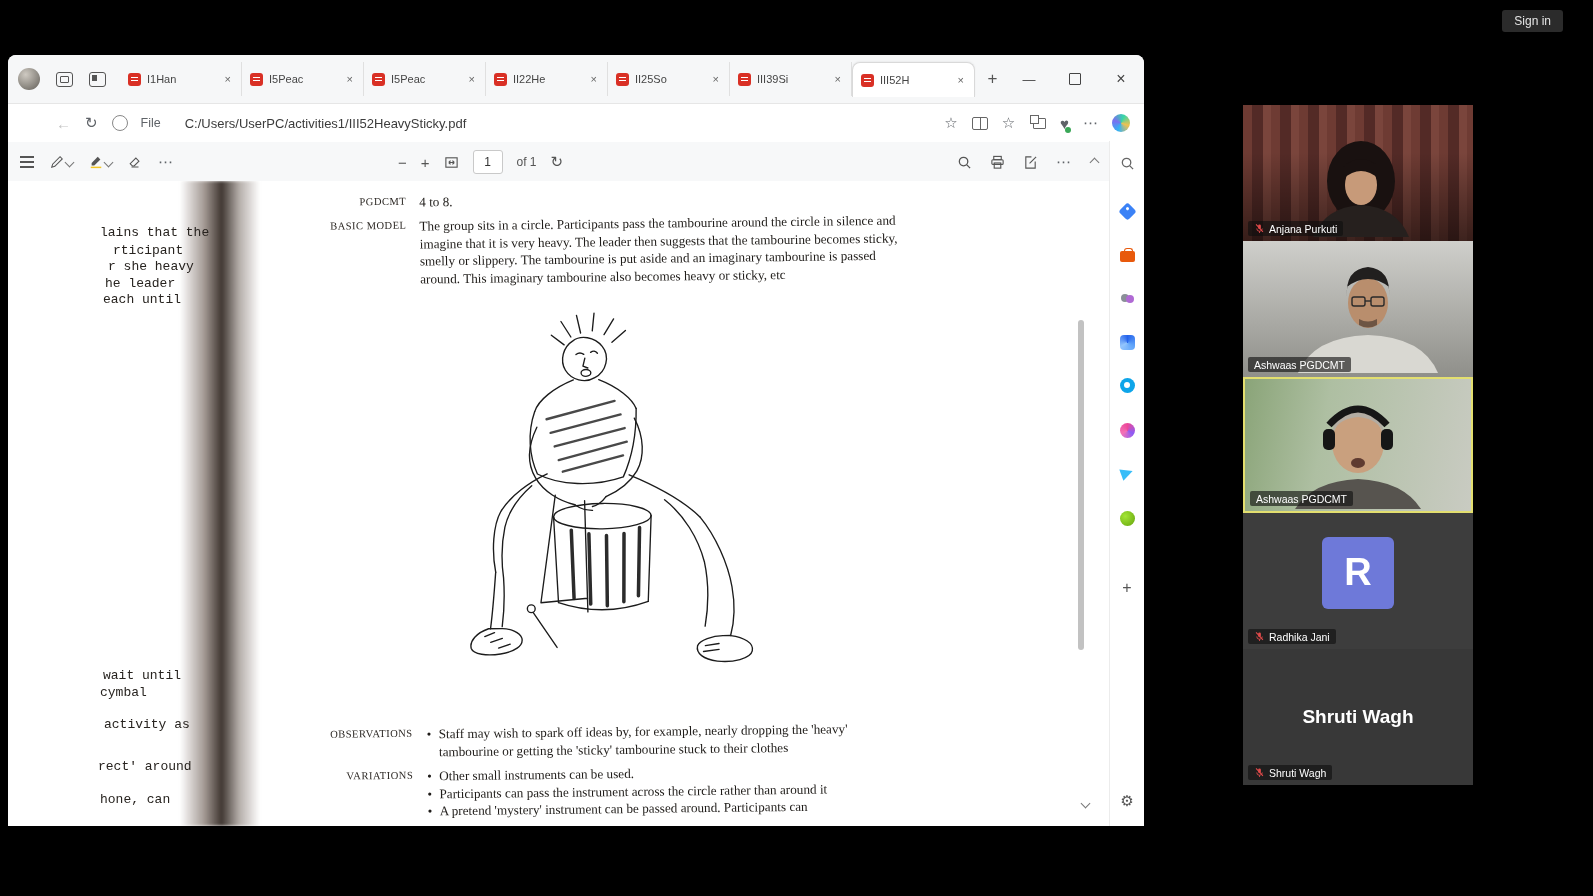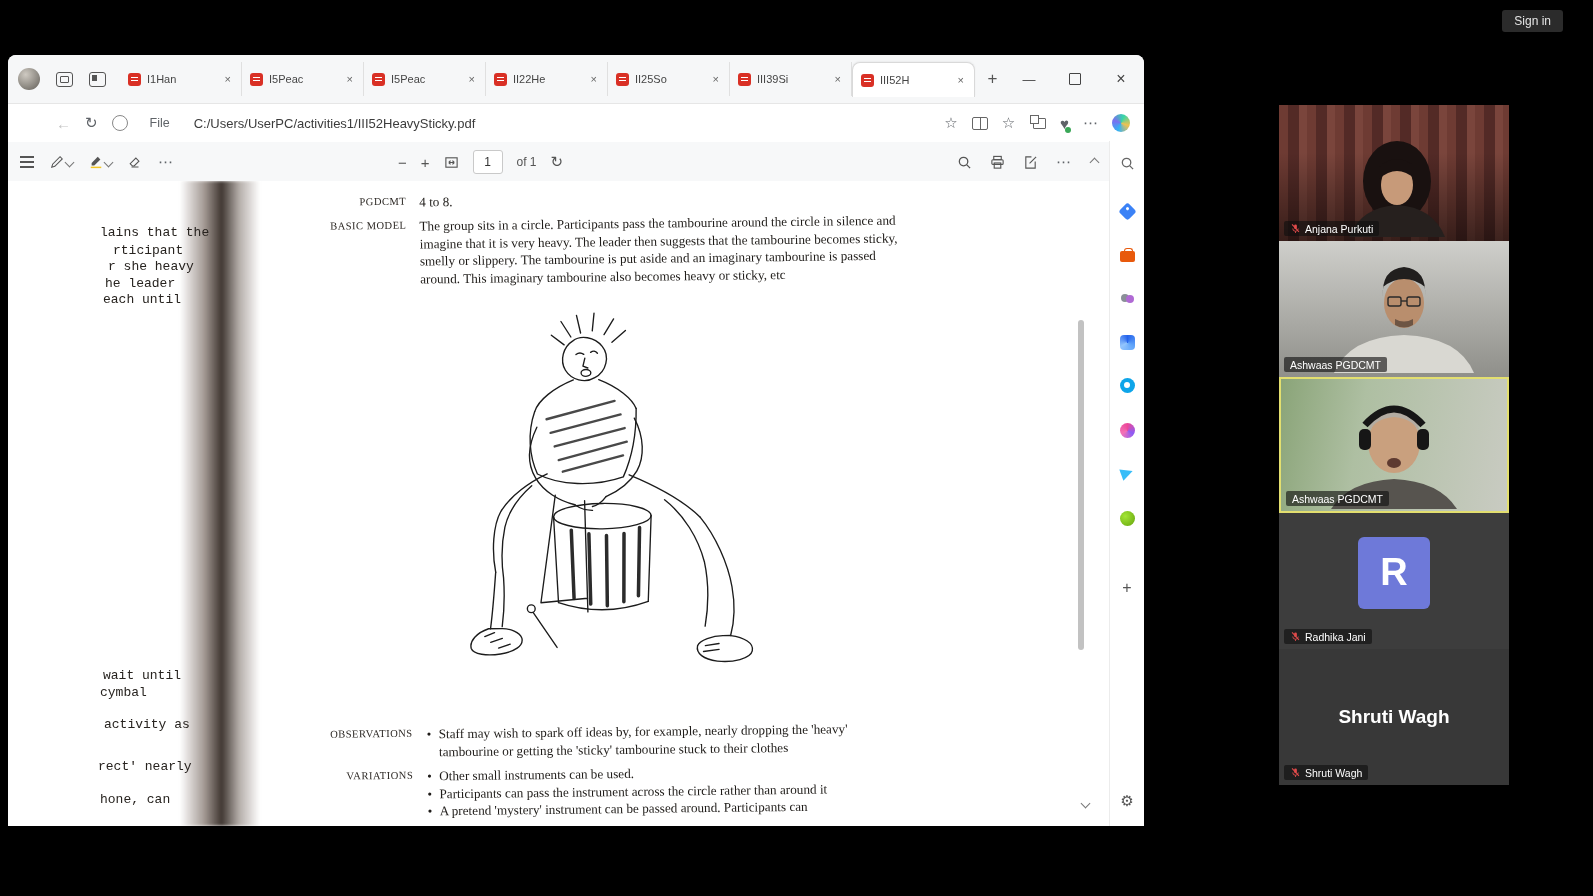--- a/index.html
+++ b/index.html
@@ -40,21 +40,21 @@
   .wincontrols{display:flex;height:100%;}
   .winbtn{width:46px;height:100%;display:flex;align-items:center;justify-content:center;color:#444;
           font-size:13px;cursor:pointer;}
   .maxbox{width:10px;height:10px;border:1.3px solid #444;border-radius:1px;}
   .winbtn.close{font-size:16px;}
 
   
   .navbar{height:38px;display:flex;align-items:center;gap:14px;padding:0 14px 0 48px;background:#fff;}
   .ic{color:#5f6368;font-size:15px;display:flex;align-items:center;justify-content:center;cursor:pointer;}
   .ic.disabled{color:#c4c4c4;}
-  .siteinfo{display:flex;align-items:center;gap:22px;cursor:pointer;}
+  .siteinfo{display:flex;align-items:center;gap:13px;cursor:pointer;}
   .siteinfo-ic{width:14px;height:14px;border:1.5px solid #888;border-radius:50%;}
   .sitelabel{font-size:12.5px;color:#5f6368;}
   .url{font-size:13px;color:#3c3c3c;margin-left:10px;cursor:text;}
   .nav-spacer{flex:1;}
   .split-ic{width:14px;height:11px;border:1.3px solid #666;border-radius:2px;position:relative;}
   .split-ic::after{content:'';position:absolute;left:50%;top:0;bottom:0;width:1.3px;background:#666;}
   .coll-ic{width:11px;height:9px;border:1.3px solid #666;border-radius:1px;position:relative;margin-left:4px;}
   .coll-ic::before{content:'';position:absolute;left:-4px;top:-4px;width:7px;height:7px;border:1.3px solid #666;background:#fff;}
   .heart-wrap{position:relative;}
   .heart-dot{position:absolute;right:-2px;bottom:-1px;width:6px;height:6px;border-radius:50%;background:#3aa757;}
@@ -109,21 +109,21 @@
   .sb-camera{width:15px;height:15px;border-radius:50%;background:#0ea5e9;position:relative;}
   .sb-camera::after{content:'';position:absolute;left:4.5px;top:4.5px;width:6px;height:6px;border-radius:50%;background:#fff;}
   .sb-image{width:15px;height:15px;border-radius:50%;background:conic-gradient(#ec4899,#8b5cf6,#f472b6,#ec4899);}
   .sb-drop{width:0;height:0;border-left:12px solid #38bdf8;border-top:6px solid transparent;border-bottom:6px solid transparent;transform:rotate(-20deg);}
   .sb-game{width:15px;height:15px;border-radius:50%;background:radial-gradient(circle at 35% 35%,#a3e635,#65a30d);}
   .sb-plus{font-size:16px;color:#555;}
   .sb-gear{font-size:15px;color:#555;}
 
   
   .meeting{position:absolute;left:1243px;top:105px;width:230px;}
-  .tile{position:absolute;left:0;width:230px;height:136px;overflow:hidden;background:#3a3a3a;cursor:pointer;margin-left:36px;}
+  .tile{position:absolute;left:0;width:230px;height:136px;overflow:hidden;background:#3a3a3a;cursor:pointer;}
   .tile.active{border:2px solid #e3df6f;box-sizing:border-box;}
   .vid{position:absolute;inset:0;}
   .chip{position:absolute;left:5px;bottom:5px;display:flex;align-items:center;gap:4px;
         background:rgba(15,15,15,.62);border-radius:2px;padding:1.5px 6px;}
   .chipname{font-size:10.5px;color:#fff;white-space:nowrap;}
   .bigavatar{position:absolute;left:50%;top:44%;transform:translate(-50%,-50%);width:72px;height:72px;
              border-radius:6px;background:#6e79d9;display:flex;align-items:center;justify-content:center;}
   .bigavatar span{color:#fff;font-size:38px;font-weight:bold;font-family:"Liberation Sans",sans-serif;}
   .bigname{position:absolute;inset:0;display:flex;align-items:center;justify-content:center;
            color:#fff;font-size:19px;font-weight:bold;}
@@ -293,21 +293,21 @@
       <div class="gutter"></div>
 
       <span class="frag" style="left:92px;top:44px">lains that the</span>
       <span class="frag" style="left:105px;top:62px">rticipant</span>
       <span class="frag" style="left:100px;top:78px">r she heavy</span>
       <span class="frag" style="left:97px;top:95px">he leader</span>
       <span class="frag" style="left:95px;top:111px">each until</span>
       <span class="frag" style="left:95px;top:487px">wait until</span>
       <span class="frag" style="left:92px;top:504px">cymbal</span>
       <span class="frag" style="left:96px;top:536px">activity as</span>
-      <span class="frag" style="left:90px;top:578px">rect' nearly</span>
+      <span class="frag" style="left:90px;top:578px">rect' around</span>
       <span class="frag" style="left:92px;top:611px">hone, can</span>
 
       <div class="docmain">
         <div class="docrow" style="top:8px">
           <div class="doclabel">PGDCMT</div>
           <div class="docbody">4 to 8.</div>
         </div>
         <div class="docrow" style="top:32px">
           <div class="doclabel">BASIC MODEL</div>
           <div class="docbody">The group sits in a circle. Participants pass the tambourine around the circle in silence and imagine that it is very heavy. The leader then suggests that the tambourine becomes sticky, smelly or slippery. The tambourine is put aside and an imaginary tambourine is passed around. This imaginary tambourine also becomes heavy or sticky, etc</div>

